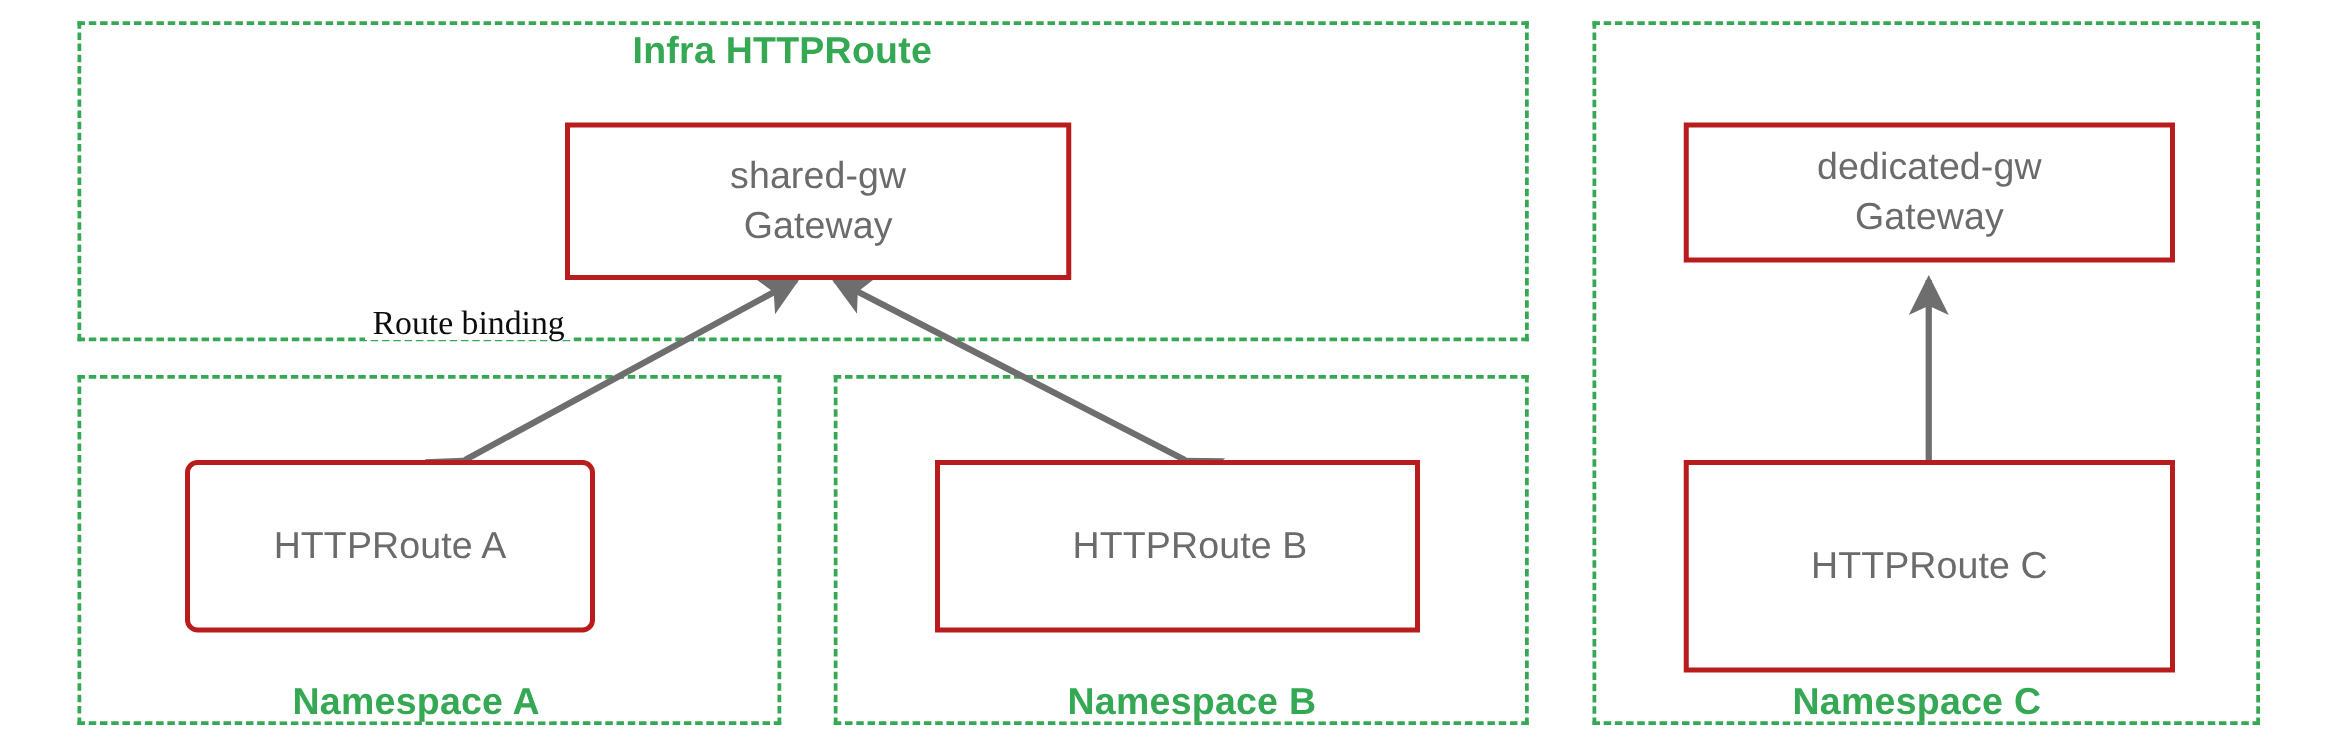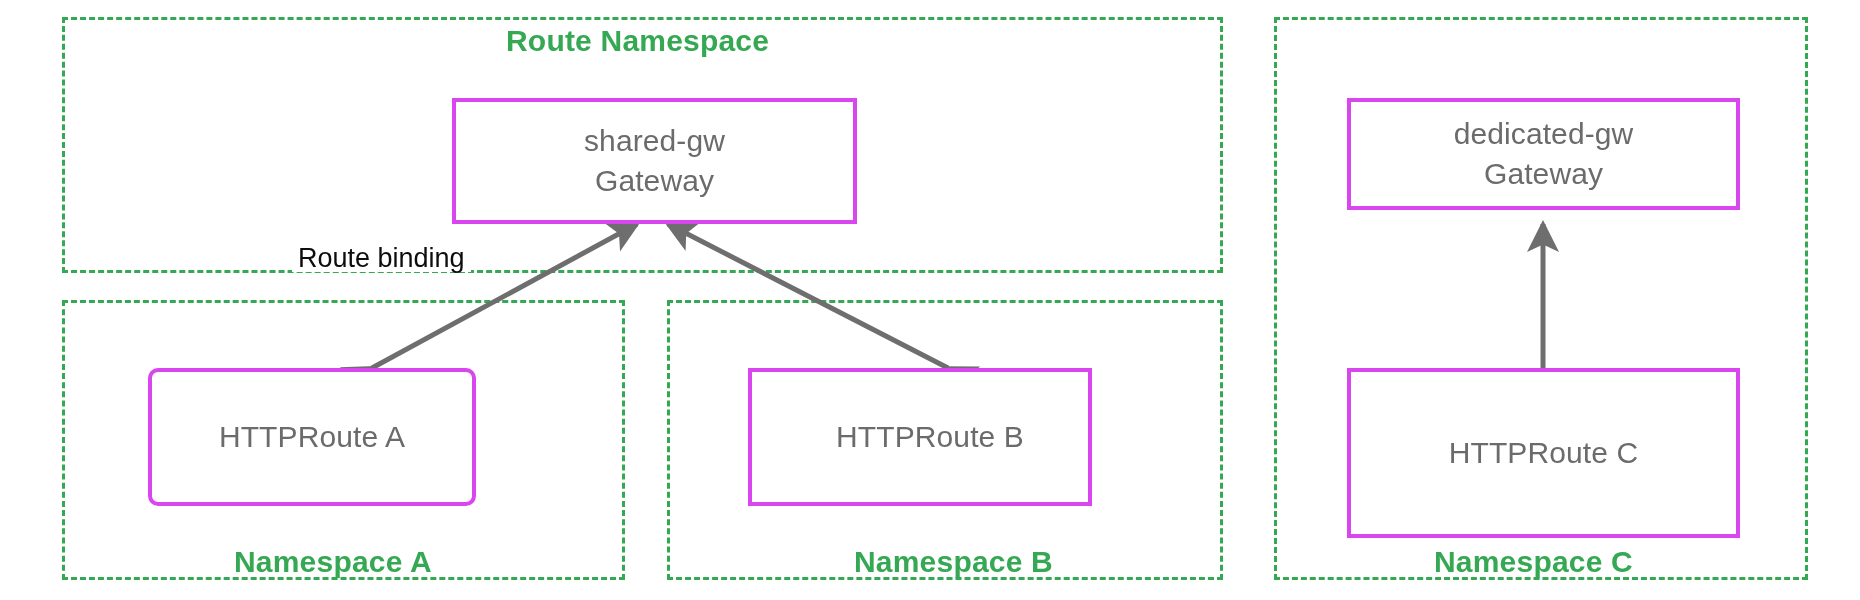--- a/index.html
+++ b/index.html
@@ -23,21 +23,21 @@
     position: absolute;
     border: 3px dashed #34a853;
     box-sizing: border-box;
     background: transparent;
   }
 
   
   .res-box {
     position: absolute;
     box-sizing: border-box;
-    border: 4px solid #d946ef;
+    border: 4px solid #b91c1c;
     background: #ffffff;
     display: flex;
     align-items: center;
     justify-content: center;
     text-align: center;
     color: #6b6b6b;
     font-size: 30px;
     line-height: 1.32;
     font-weight: 400;
     letter-spacing: 0.1px;
@@ -115,31 +115,31 @@
 
   <div class="res-box" style="left:1347px; top:98px; width:393px; height:112px;">
     <span class="res-label">dedicated-gw
 Gateway</span>
   </div>
 
   <div class="res-box" style="left:148px; top:368px; width:328px; height:138px;border-radius:10px;">
     <span class="res-label">HTTPRoute A</span>
   </div>
 
-  <div class="res-box" style="left:748px; top:368px; width:344px; height:138px;padding-left:20px;">
+  <div class="res-box" style="left:748px; top:368px; width:388px; height:138px;padding-left:20px;">
     <span class="res-label">HTTPRoute B</span>
   </div>
 
   <div class="res-box" style="left:1347px; top:368px; width:393px; height:170px;">
     <span class="res-label">HTTPRoute C</span>
   </div>
 
-  <div class="ns-title" style="left:496px; top:26px;">Route Namespace</div>
+  <div class="ns-title" style="left:496px; top:26px;">Infra HTTPRoute</div>
 
   <div class="ns-title" style="left:224px; top:547px;">Namespace A</div>
 
   <div class="ns-title" style="left:844px; top:547px;">Namespace B</div>
 
   <div class="ns-title" style="left:1424px; top:547px;">Namespace C</div>
 
-  <div class="edge-caption" style="left:292px; top:245px;">Route binding</div>
+  <div class="edge-caption" style="left:292px; top:245px;font-family:Liberation Serif, serif;">Route binding</div>
 
 </div>
 
 </body></html>

